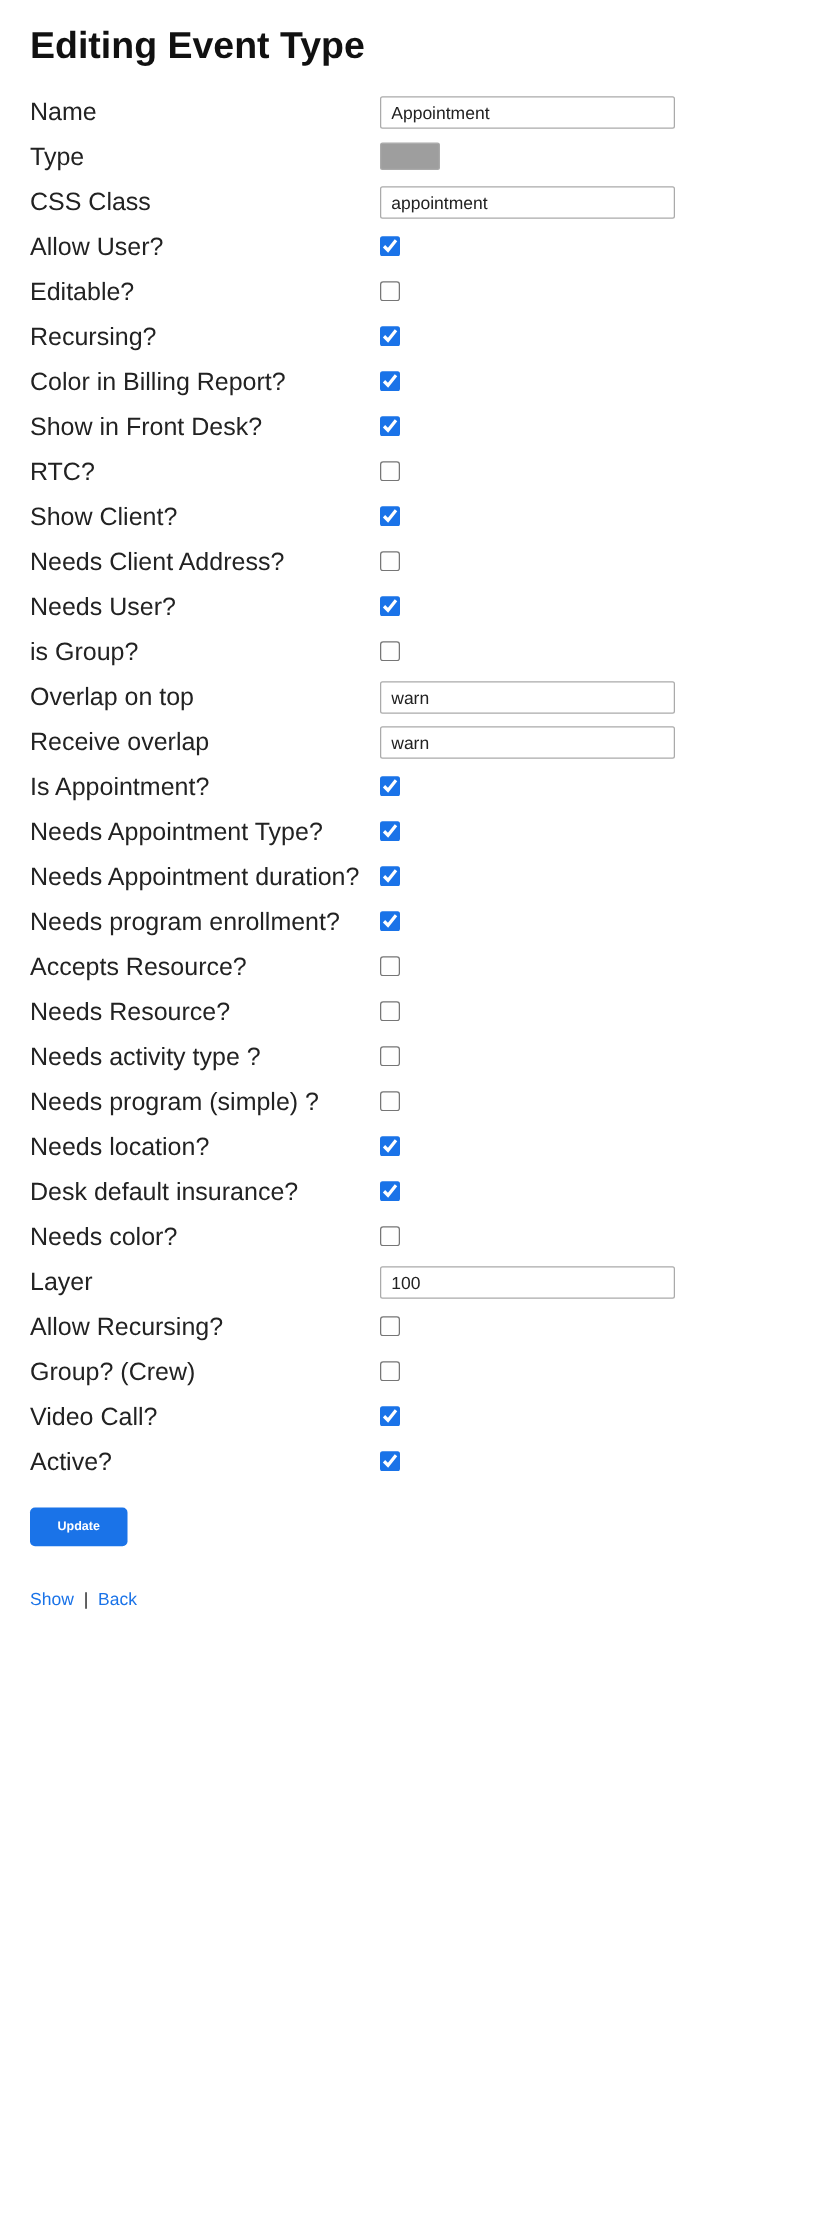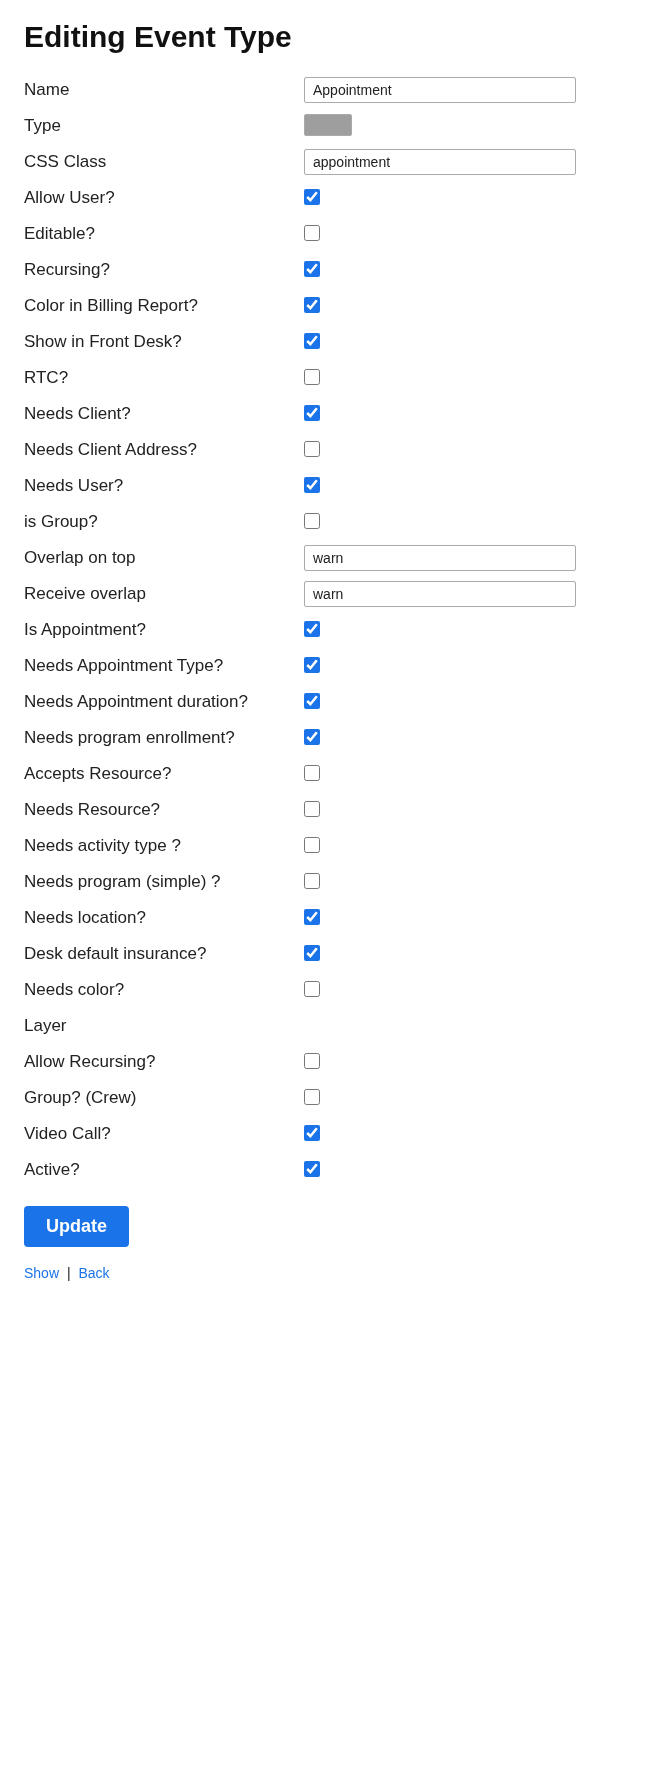--- a/index.html
+++ b/index.html
@@ -21,27 +21,27 @@
     .form-row {
       display: flex;
       align-items: center;
       min-height: 36px;
       border-bottom: none;
       padding: 4px 0;
     }
     .form-label {
       flex: 0 0 280px;
       color: #222;
-      font-size: 17px;
+      font-size: 20px;
     }
     .form-control {
       flex: 1;
     }
     input[type="text"] {
-      width: 272px;
+      width: 236px;
       padding: 4px 8px;
       border: 1px solid #aaa;
       border-radius: 2px;
       font-size: 14px;
       background: #fff;
       color: #222;
     }
     input[type="checkbox"] {
       width: 16px;
       height: 16px;
@@ -57,28 +57,28 @@
       border-radius: 2px;
       cursor: pointer;
     }
     .update-btn {
       display: inline-block;
       background: #1a73e8;
       color: #fff;
       border: none;
       border-radius: 4px;
       padding: 10px 22px;
-      font-size: 18px;
+      font-size: 10px;
       font-weight: bold;
       cursor: pointer;
       margin-top: 18px;
       margin-bottom: 14px;
     }
     .footer-links {
-      margin-top: 4px;
+      margin-top: 20px;
     }
     .footer-links a {
       color: #1a73e8;
       text-decoration: none;
       font-size: 14px;
     }
     .footer-sep {
       color: #222;
       margin: 0 4px;
     }
@@ -145,21 +145,21 @@
 </div>
 
 <div class="form-row">
   <div class="form-label">RTC?</div>
   <div class="form-control">
     <input type="checkbox" style="">
   </div>
 </div>
 
 <div class="form-row">
-  <div class="form-label">Needs Client?</div>
+  <div class="form-label">Show Client?</div>
   <div class="form-control">
     <input type="checkbox" checked="" style="">
   </div>
 </div>
 
 <div class="form-row">
   <div class="form-label">Needs Client Address?</div>
   <div class="form-control">
     <input type="checkbox" style="">
   </div>
@@ -265,20 +265,23 @@
 
 <div class="form-row">
   <div class="form-label">Needs color?</div>
   <div class="form-control">
     <input type="checkbox" style="">
   </div>
 </div>
 
 <div class="form-row">
   <div class="form-label">Layer</div>
+  <div class="form-control">
+    <input type="text" value="100" style="">
+  </div>
 </div>
 
 <div class="form-row">
   <div class="form-label">Allow Recursing?</div>
   <div class="form-control">
     <input type="checkbox" style="">
   </div>
 </div>
 
 <div class="form-row">

